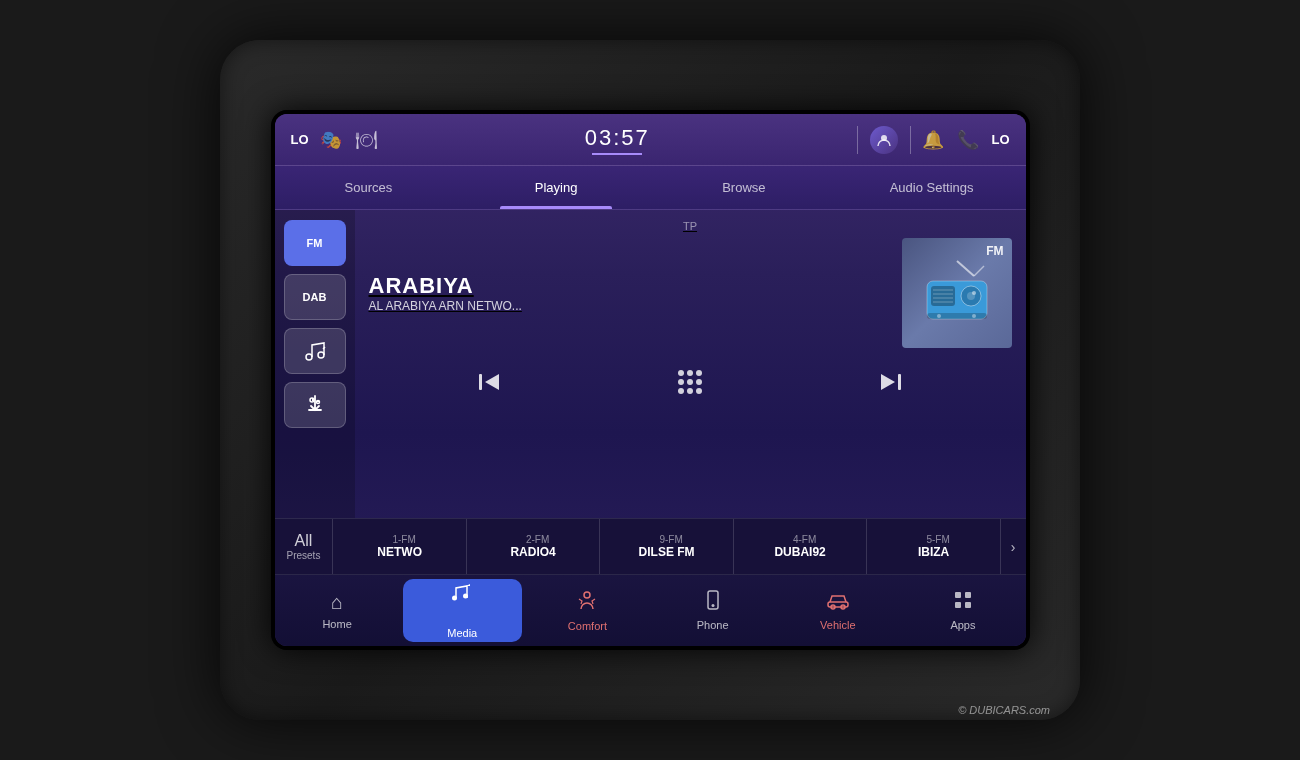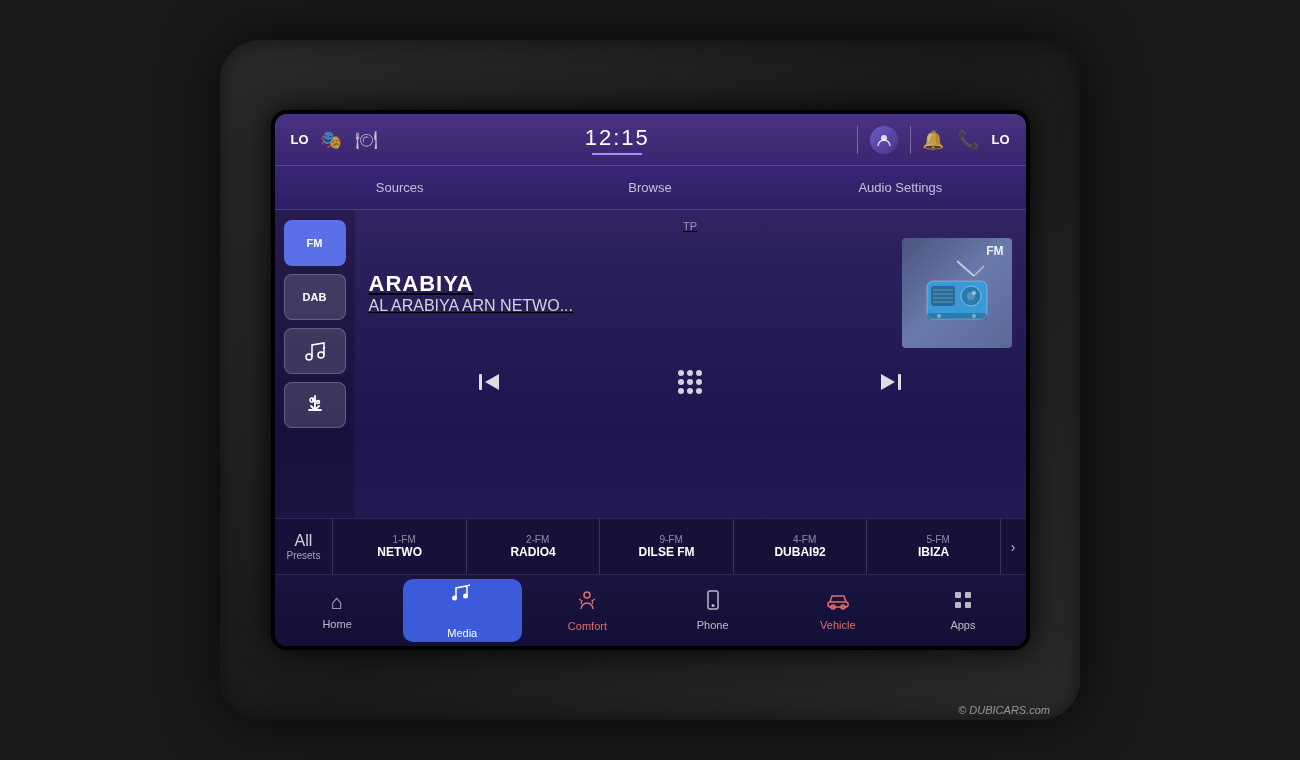--- a/index.html
+++ b/index.html
@@ -234,21 +234,21 @@
     .station-name {
       color: #fff;
       font-size: 22px;
       font-weight: bold;
       letter-spacing: 1px;
       text-transform: uppercase;
     }
 
     .station-network {
       color: rgba(255,255,255,0.8);
-      font-size: 16px;
+      font-size: 12px;
       text-transform: uppercase;
     }
 
     .station-artwork {
       width: 110px;
       height: 110px;
       background: linear-gradient(135deg, #4a5580 0%, #6a7aaa 50%, #5a6898 100%);
       border-radius: 4px;
       display: flex;
       flex-direction: column;
@@ -426,41 +426,44 @@
   <div class="screen-bezel">
     <div class="screen">
 
       <div class="status-bar">
         <div class="status-left">
           <span class="status-lo">LO</span>
           <span class="status-icon">🎭</span>
           <span class="status-icon">🍽</span>
         </div>
         <div class="status-center">
-          <div class="status-time">12:15</div>
+          <div class="status-time">03:57</div>
           <div class="status-time-underline"></div>
         </div>
         <div class="status-right">
           <div class="status-divider"></div>
           <div class="status-avatar">
             <svg width="14" height="14" viewBox="0 0 14 14" fill="none">
               <circle cx="7" cy="5" r="3" fill="rgba(255,255,255,0.8)"></circle>
               <path d="M1 13c0-3.3 2.7-6 6-6s6 2.7 6 6" stroke="rgba(255,255,255,0.8)" stroke-width="1.5" fill="none"></path>
             </svg>
           </div>
           <div class="status-divider"></div>
           <span class="status-icon">🔔</span>
           <span class="status-icon">📞</span>
           <span class="status-lo">LO</span>
         </div>
       </div>
 
       <div class="nav-tabs">
         <div class="nav-tab">
           <span>Sources</span>
+        </div>
+        <div class="nav-tab active">
+          <span>Playing</span>
         </div>
         <div class="nav-tab">
           <span>Browse</span>
         </div>
         <div class="nav-tab">
           <span>Audio Settings</span>
         </div>
       </div>
 
       <div class="main-content">

